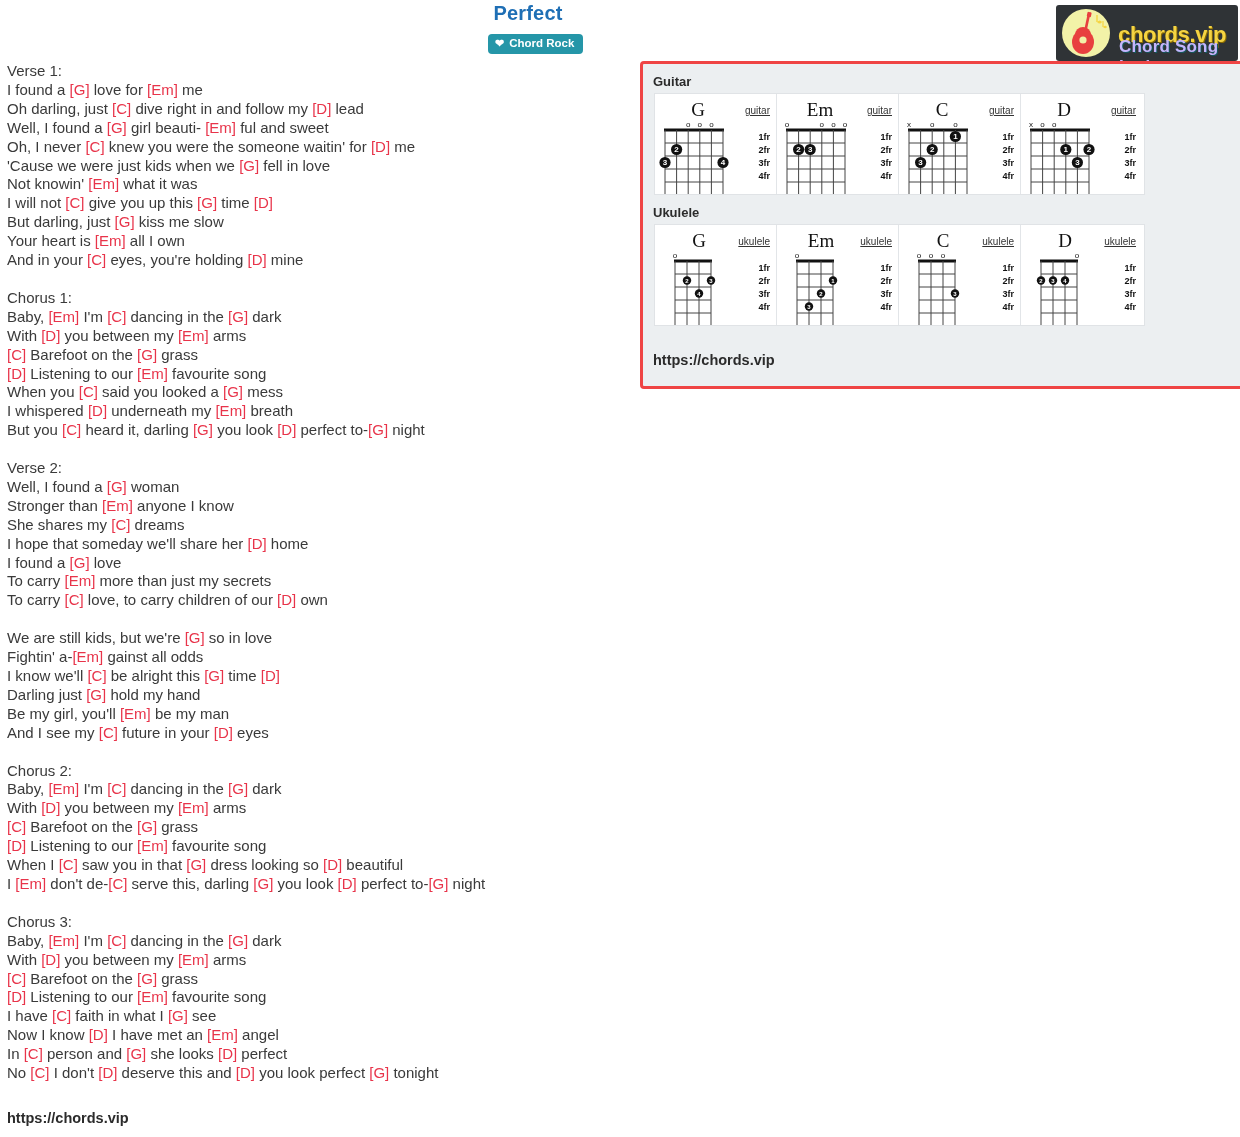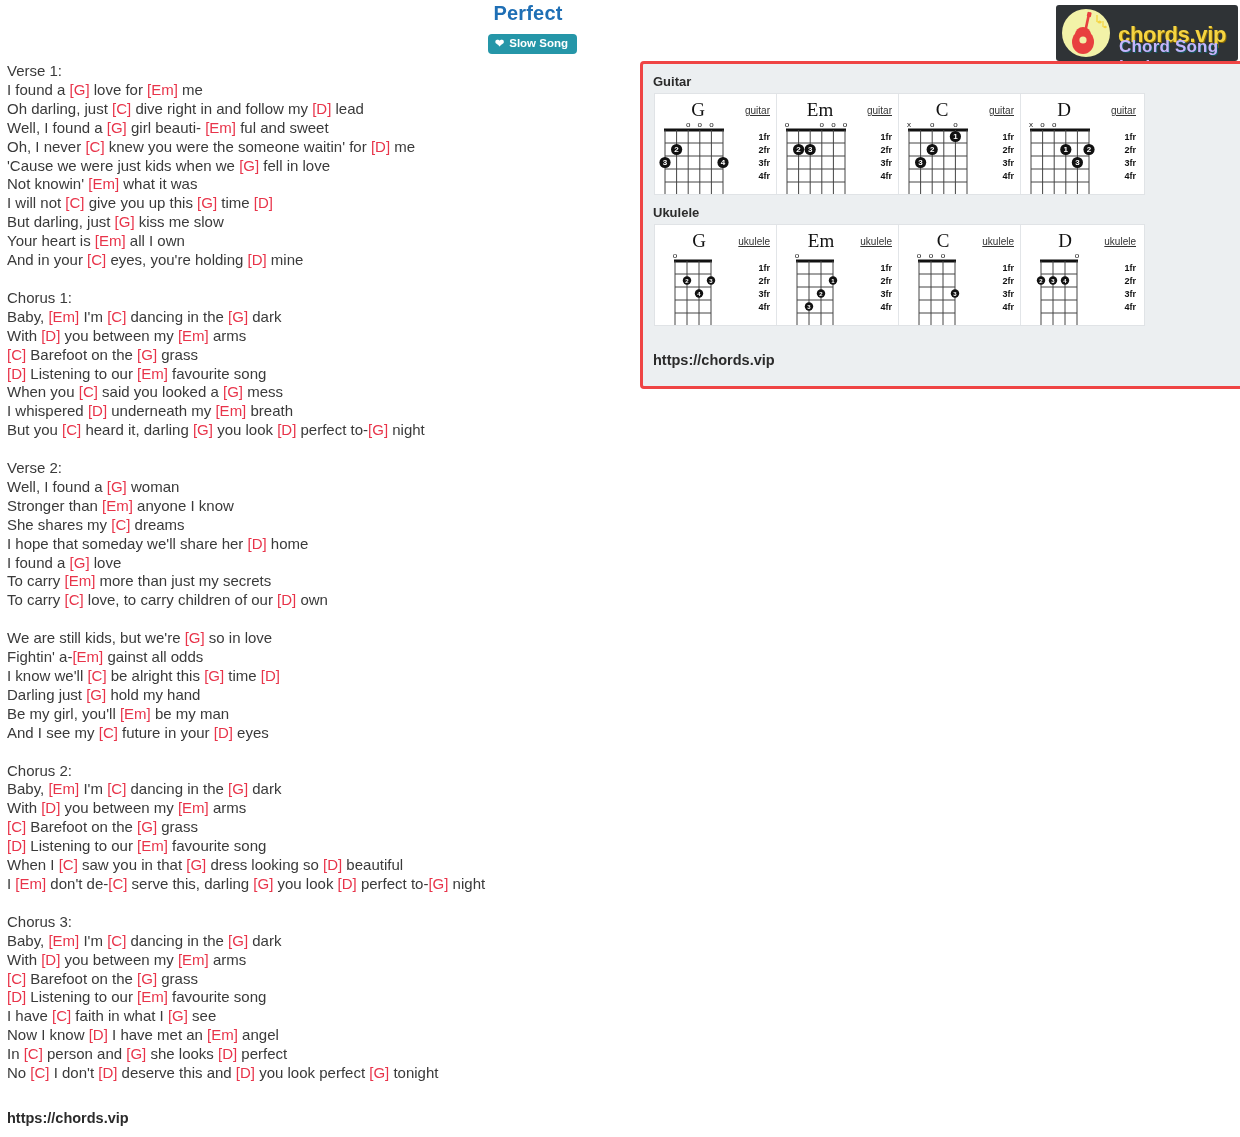--- a/index.html
+++ b/index.html
@@ -162,21 +162,21 @@
   .fingernum { font: bold 8px "Liberation Sans", sans-serif; fill: #fff; text-anchor: middle; }
   .fingernum-sm { font: bold 6px "Liberation Sans", sans-serif; fill: #fff; text-anchor: middle; }
 </style>
 </head>
 <body>
 
 <div id="page-title">Perfect</div>
 
 <div id="rhythm-badge">
   <span class="heart">❤</span>
-  <span>Slow Song</span>
+  <span>Chord Rock</span>
 </div>
 
 <div id="logo">
   <div class="disc"></div>
   <svg class="guitar-svg" width="48" height="48" viewBox="0 0 48 48">
     <ellipse cx="19" cy="33" rx="11" ry="12" fill="#e8403f"></ellipse>
     <ellipse cx="19" cy="26" rx="8" ry="8" fill="#e8403f"></ellipse>
     <circle cx="19" cy="31" r="3.6" fill="#f2f2a8"></circle>
     <rect x="21.5" y="5" width="2.6" height="20" fill="#e8403f" transform="rotate(12 22 15)"></rect>
     <rect x="23.2" y="3" width="4.2" height="5" rx="1" fill="#e8403f" transform="rotate(12 25 5)"></rect>

